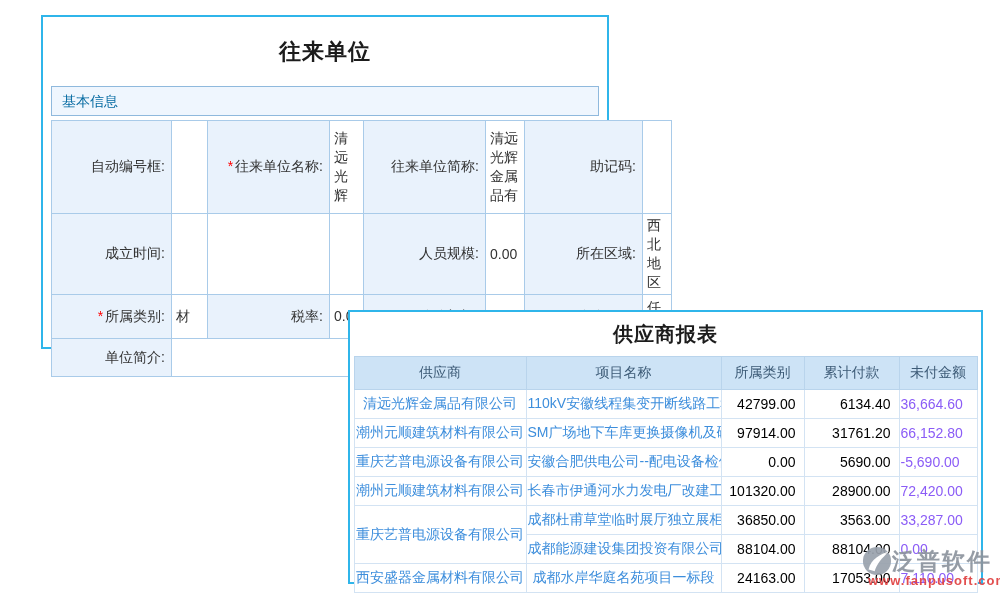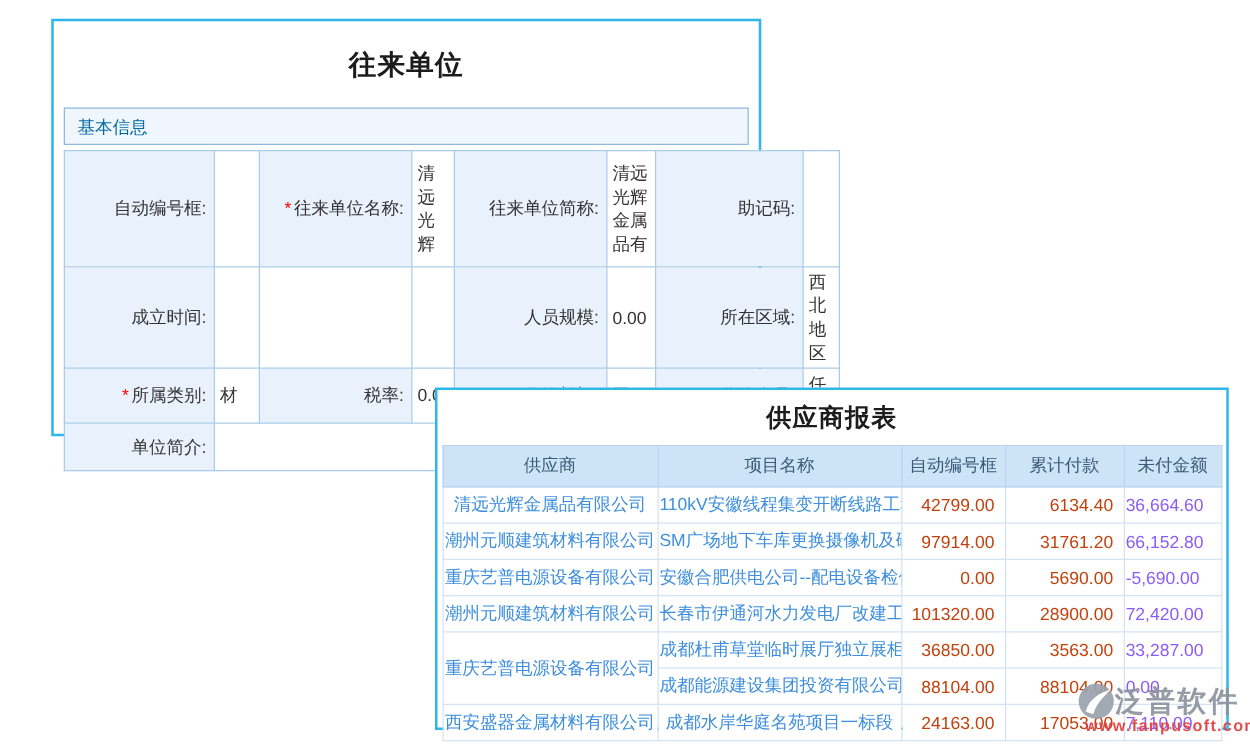--- a/index.html
+++ b/index.html
@@ -48,21 +48,21 @@
   .report-table th {
     background:#cde3f6; color:#3c5a76; font-weight:normal; height:30px;
     border:1px solid #b9d4ec; font-size:14px;
   }
   .report-table td {
     height:29px; border:1px solid #d3e3f3; box-sizing:border-box; overflow:hidden;
     background:#fff;
   }
   .c-sup   { color:#3d8edc; text-align:center; white-space:nowrap; }
   .c-proj  { color:#3d8edc; text-align:center; white-space:nowrap; }
-  .c-num   { color:#c2410c; text-align:right; padding-right:8px; white-space:nowrap; }
+  .c-num   { color:#000000; text-align:right; padding-right:8px; white-space:nowrap; }
   .c-unpaid{ color:#8b5cf6; text-align:left; padding-right:8px; white-space:nowrap; }
 
   .watermark { position:absolute; left:862px; top:546px; z-index:5; opacity:0.92; }
   .wm-row { display:flex; align-items:center; }
   .wm-logo { width:30px; height:30px; flex:0 0 30px; }
   .wm-brand {
     font-size:23px; font-weight:bold; color:#8d949e; letter-spacing:2px;
     line-height:30px; white-space:nowrap;
   }
   .wm-url {
@@ -136,21 +136,21 @@
       <col style="width:172px">
         <col style="width:195px">
       <col style="width:83px">
         <col style="width:95px">
         <col style="width:78px">
     </colgroup>
     <thead>
       <tr>
         <th>供应商</th>
         <th>项目名称</th>
-        <th>自动编号框</th>
+        <th>所属类别</th>
         <th>累计付款</th>
         <th>未付金额</th>
       </tr>
     </thead>
     <tbody>
       <tr>
         <td class="c-sup">清远光辉金属品有限公司</td>
         <td class="c-proj">110kV安徽线程集变开断线路工程</td>
         <td class="c-num">42799.00</td>
         <td class="c-num">6134.40</td>

